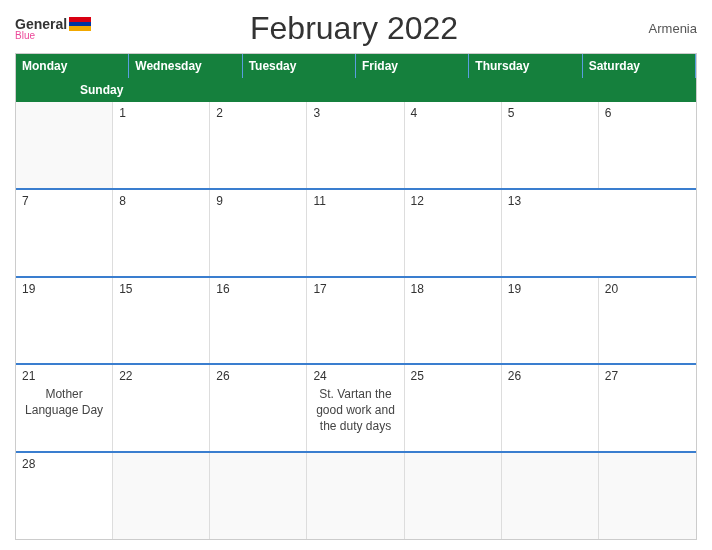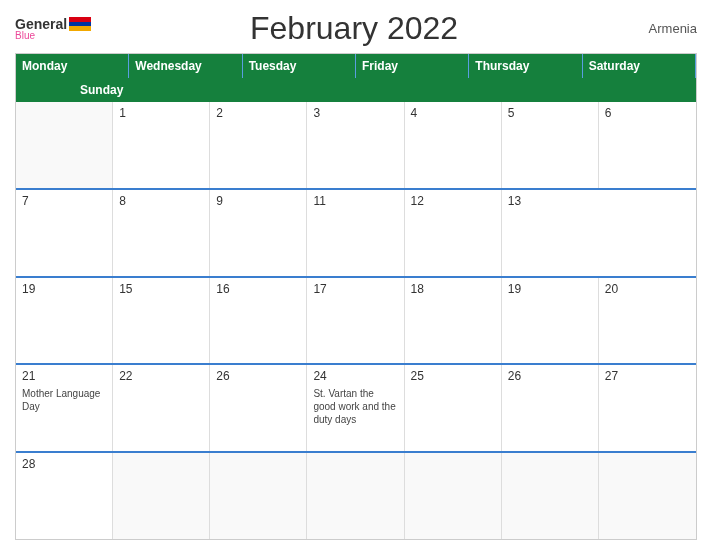--- a/index.html
+++ b/index.html
@@ -112,24 +112,25 @@
     }
     .cal-day.empty {
       background: #f9f9f9;
     }
     .day-number {
       font-size: 12px;
       color: #333;
       margin-bottom: 2px;
     }
     .day-event {
-      font-size: 10px;
+      font-size: 12px;
       color: #444;
       line-height: 1.3;
       margin-top: 2px;
+      text-align: center;
     }
     .last-week .cal-day {
       min-height: 50px;
     }
   </style>
 </head>
 <body>
 
 <div class="page">
 

